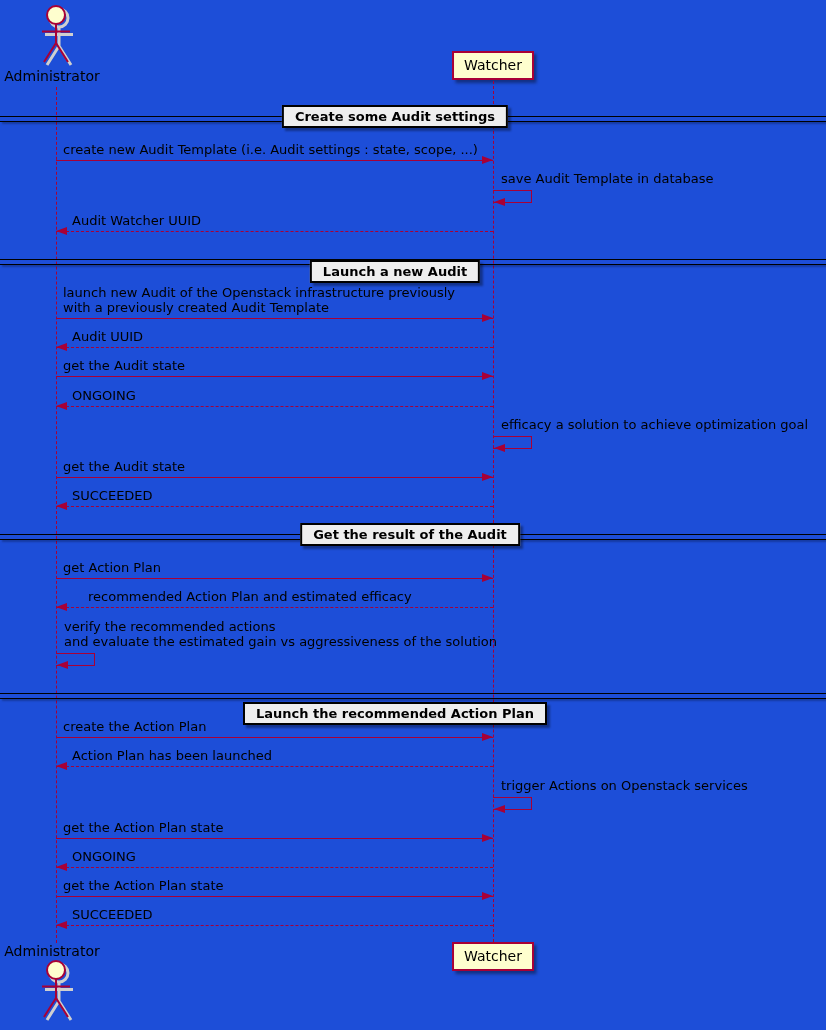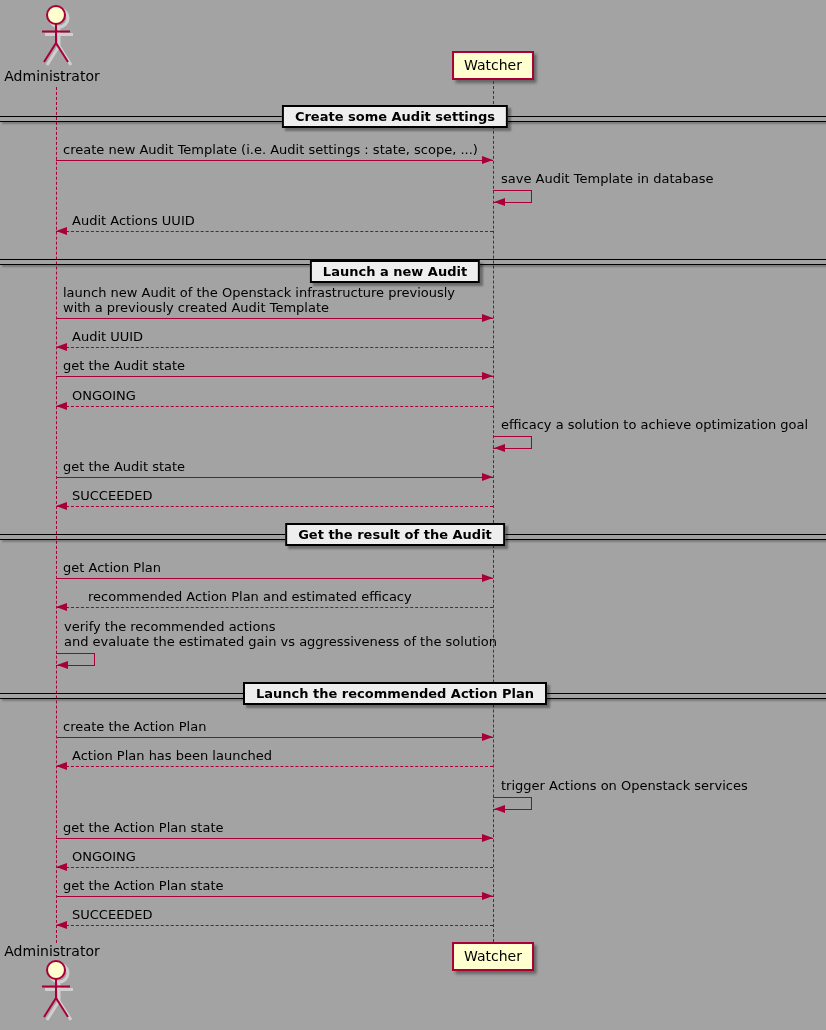--- a/index.html
+++ b/index.html
@@ -4,21 +4,21 @@
 <style>
   :root{
     --crimson:#A80036;
     --pfill:#FEFECE;
     --divfill:#EEEEEE;
     --divborder:#000000;
     --ink:#000000;
   }
   html,body{margin:0;padding:0;background:#ffffff;}
   .stage{
-    position:relative;width:826px;height:1030px;background:#a3a3a3;
+    position:relative;width:826px;height:1030px;background:#1d4ed8;
     font-family:"DejaVu Sans","Liberation Sans",sans-serif;color:var(--ink);
     overflow:hidden;
   }
   .lifeline{position:absolute;width:0;border-left:1px dashed var(--crimson);}
   .participant{
     position:absolute;transform:translateX(-50%);
     background:var(--pfill);border:2px solid var(--crimson);
     padding:4px 10px;font-size:14px;line-height:17px;white-space:nowrap;
     box-shadow:3px 3px 3px rgba(0,0,0,0.4);
   }
@@ -79,21 +79,21 @@
       <div class="divider-lines" style="top: 116px;"></div>
       <div class="divider-box" style="top: 105px;">Create some Audit settings</div>
       <div class="msg-line" style="top: 160px; left: 56px; width: 437px;"></div>
       <div class="arr-right" style="top: 156px; left: 482px;"></div>
       <div class="msg-label" style="left: 63px; top: 142px;">create new Audit Template (i.e. Audit settings : state, scope, ...)</div>
       <div class="self-loop" style="left: 493px; top: 190px;"></div>
       <div class="arr-left" style="left: 494px; top: 198px;"></div>
       <div class="msg-label" style="left: 501px; top: 171px;">save Audit Template in database</div>
       <div class="msg-line dashed" style="top: 231px; left: 56px; width: 437px;"></div>
       <div class="arr-left" style="top: 227px; left: 56px;"></div>
-      <div class="msg-label" style="left: 72px; top: 213px;">Audit Actions UUID</div>
+      <div class="msg-label" style="left: 72px; top: 213px;">Audit Watcher UUID</div>
       <div class="divider-lines" style="top: 259px;"></div>
       <div class="divider-box" style="top: 260px;">Launch a new Audit</div>
       <div class="msg-line" style="top: 318px; left: 56px; width: 437px;"></div>
       <div class="arr-right" style="top: 314px; left: 482px;"></div>
       <div class="msg-label" style="left: 63px; top: 285px;">launch new Audit of the Openstack infrastructure previously
 with a previously created Audit Template</div>
       <div class="msg-line dashed" style="top: 347px; left: 56px; width: 437px;"></div>
       <div class="arr-left" style="top: 343px; left: 56px;"></div>
       <div class="msg-label" style="left: 72px; top: 329px;">Audit UUID</div>
       <div class="msg-line" style="top: 376px; left: 56px; width: 437px;"></div>
@@ -105,33 +105,33 @@
       <div class="self-loop" style="left: 493px; top: 436px;"></div>
       <div class="arr-left" style="left: 494px; top: 444px;"></div>
       <div class="msg-label" style="left: 501px; top: 417px;">efficacy a solution to achieve optimization goal</div>
       <div class="msg-line" style="top: 477px; left: 56px; width: 437px;"></div>
       <div class="arr-right" style="top: 473px; left: 482px;"></div>
       <div class="msg-label" style="left: 63px; top: 459px;">get the Audit state</div>
       <div class="msg-line dashed" style="top: 506px; left: 56px; width: 437px;"></div>
       <div class="arr-left" style="top: 502px; left: 56px;"></div>
       <div class="msg-label" style="left: 72px; top: 488px;">SUCCEEDED</div>
       <div class="divider-lines" style="top: 534px;"></div>
-      <div class="divider-box" style="top: 523px;">Get the result of the Audit</div>
+      <div class="divider-box" style="top: 523px; margin-left: 15px;">Get the result of the Audit</div>
       <div class="msg-line" style="top: 578px; left: 56px; width: 437px;"></div>
       <div class="arr-right" style="top: 574px; left: 482px;"></div>
       <div class="msg-label" style="left: 63px; top: 560px;">get Action Plan</div>
       <div class="msg-line dashed" style="top: 607px; left: 56px; width: 437px;"></div>
       <div class="arr-left" style="top: 603px; left: 56px;"></div>
       <div class="msg-label" style="left: 88px; top: 589px;">recommended Action Plan and estimated efficacy</div>
       <div class="self-loop" style="left: 56px; top: 653px;"></div>
       <div class="arr-left" style="left: 57px; top: 661px;"></div>
       <div class="msg-label" style="left: 64px; top: 619px;">verify the recommended actions
 and evaluate the estimated gain vs aggressiveness of the solution</div>
       <div class="divider-lines" style="top: 693px;"></div>
-      <div class="divider-box" style="top: 682px;">Launch the recommended Action Plan</div>
+      <div class="divider-box" style="top: 702px;">Launch the recommended Action Plan</div>
       <div class="msg-line" style="top: 737px; left: 56px; width: 437px;"></div>
       <div class="arr-right" style="top: 733px; left: 482px;"></div>
       <div class="msg-label" style="left: 63px; top: 719px;">create the Action Plan</div>
       <div class="msg-line dashed" style="top: 766px; left: 56px; width: 437px;"></div>
       <div class="arr-left" style="top: 762px; left: 56px;"></div>
       <div class="msg-label" style="left: 72px; top: 748px;">Action Plan has been launched</div>
       <div class="self-loop" style="left: 493px; top: 797px;"></div>
       <div class="arr-left" style="left: 494px; top: 805px;"></div>
       <div class="msg-label" style="left: 501px; top: 778px;">trigger Actions on Openstack services</div>
       <div class="msg-line" style="top: 838px; left: 56px; width: 437px;"></div>

